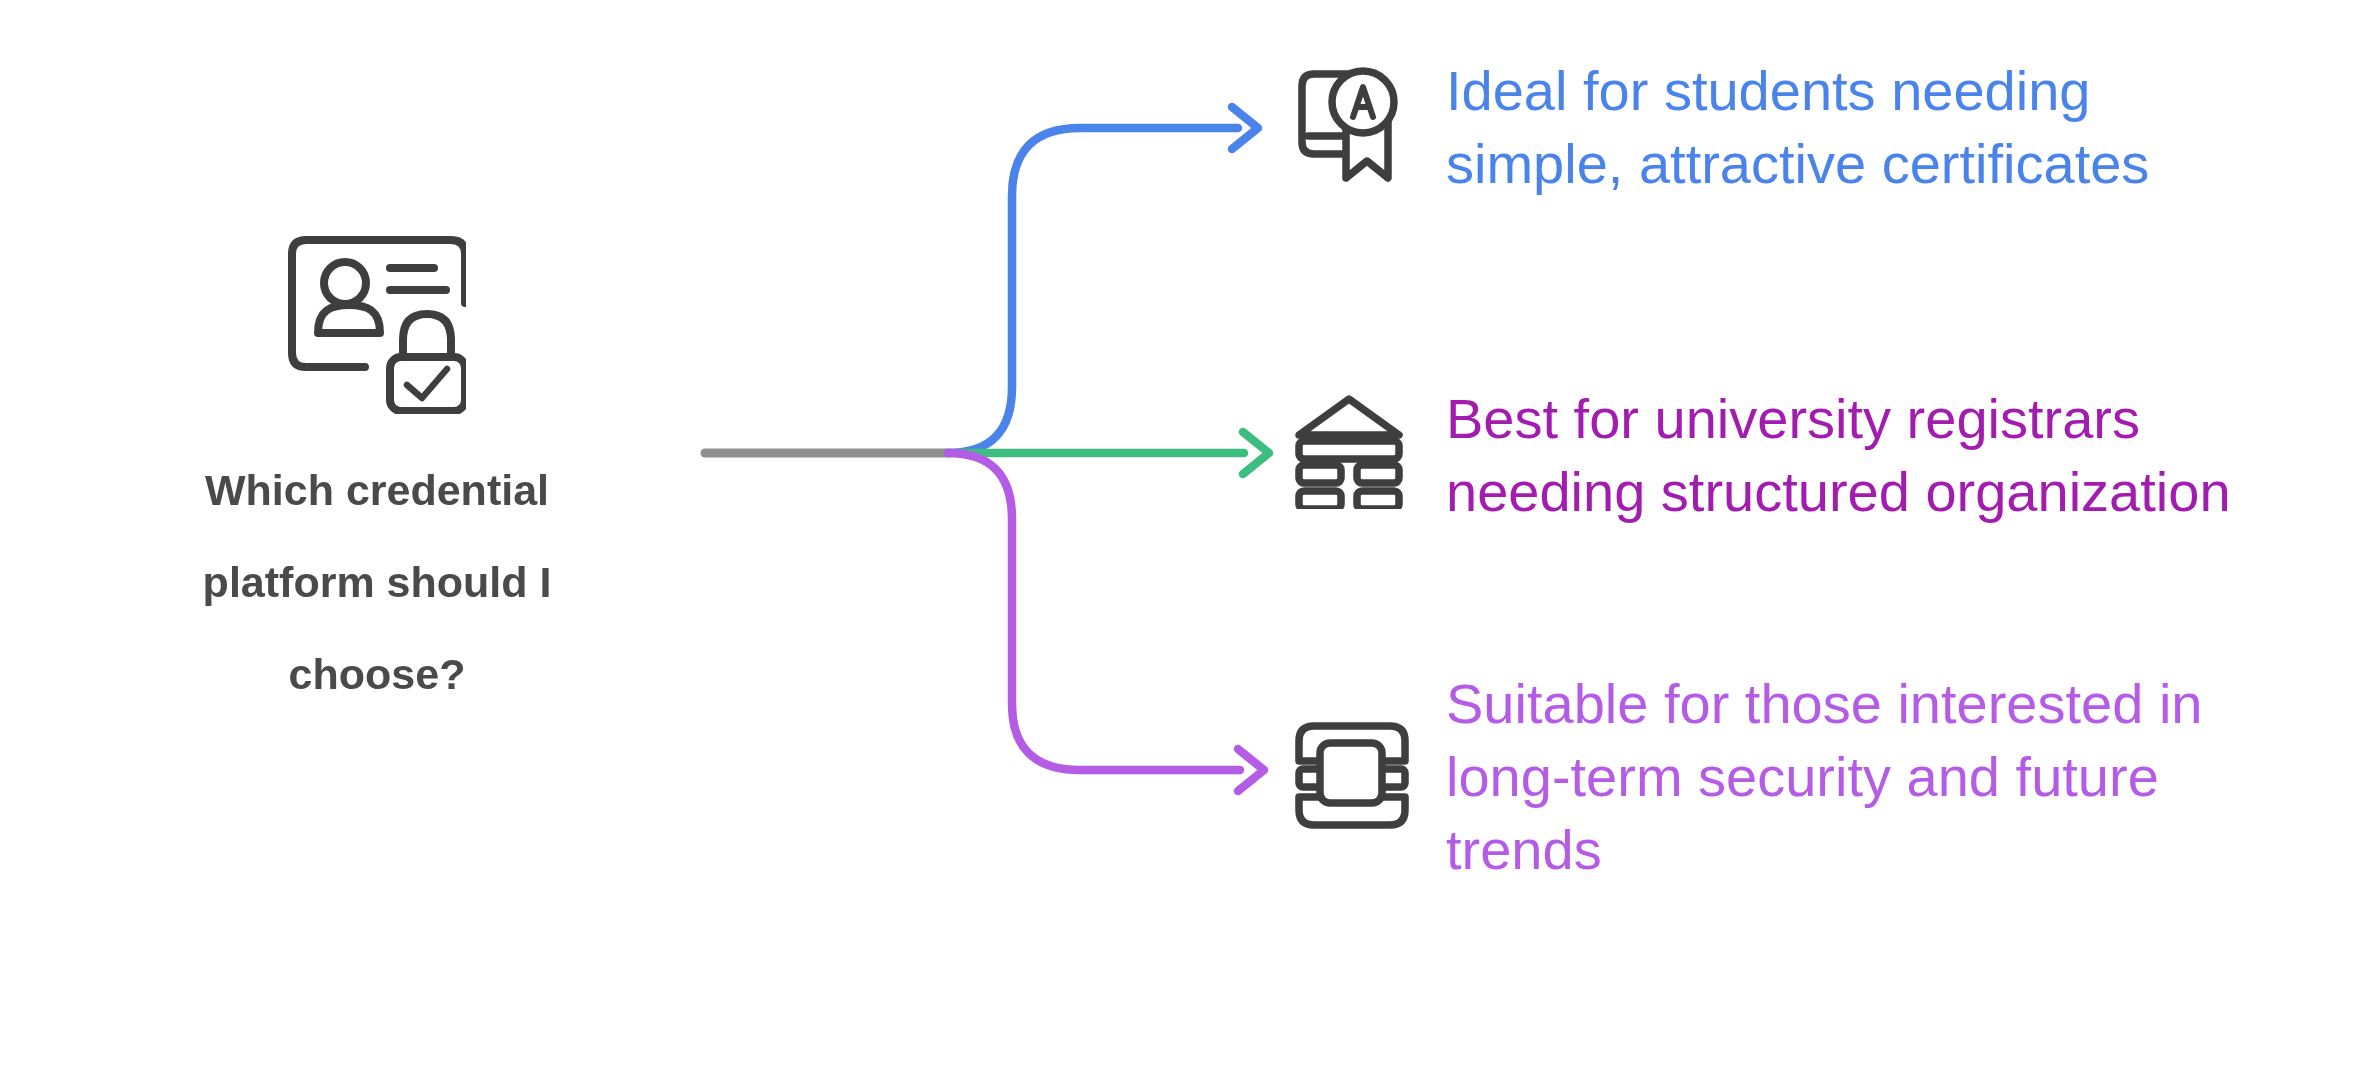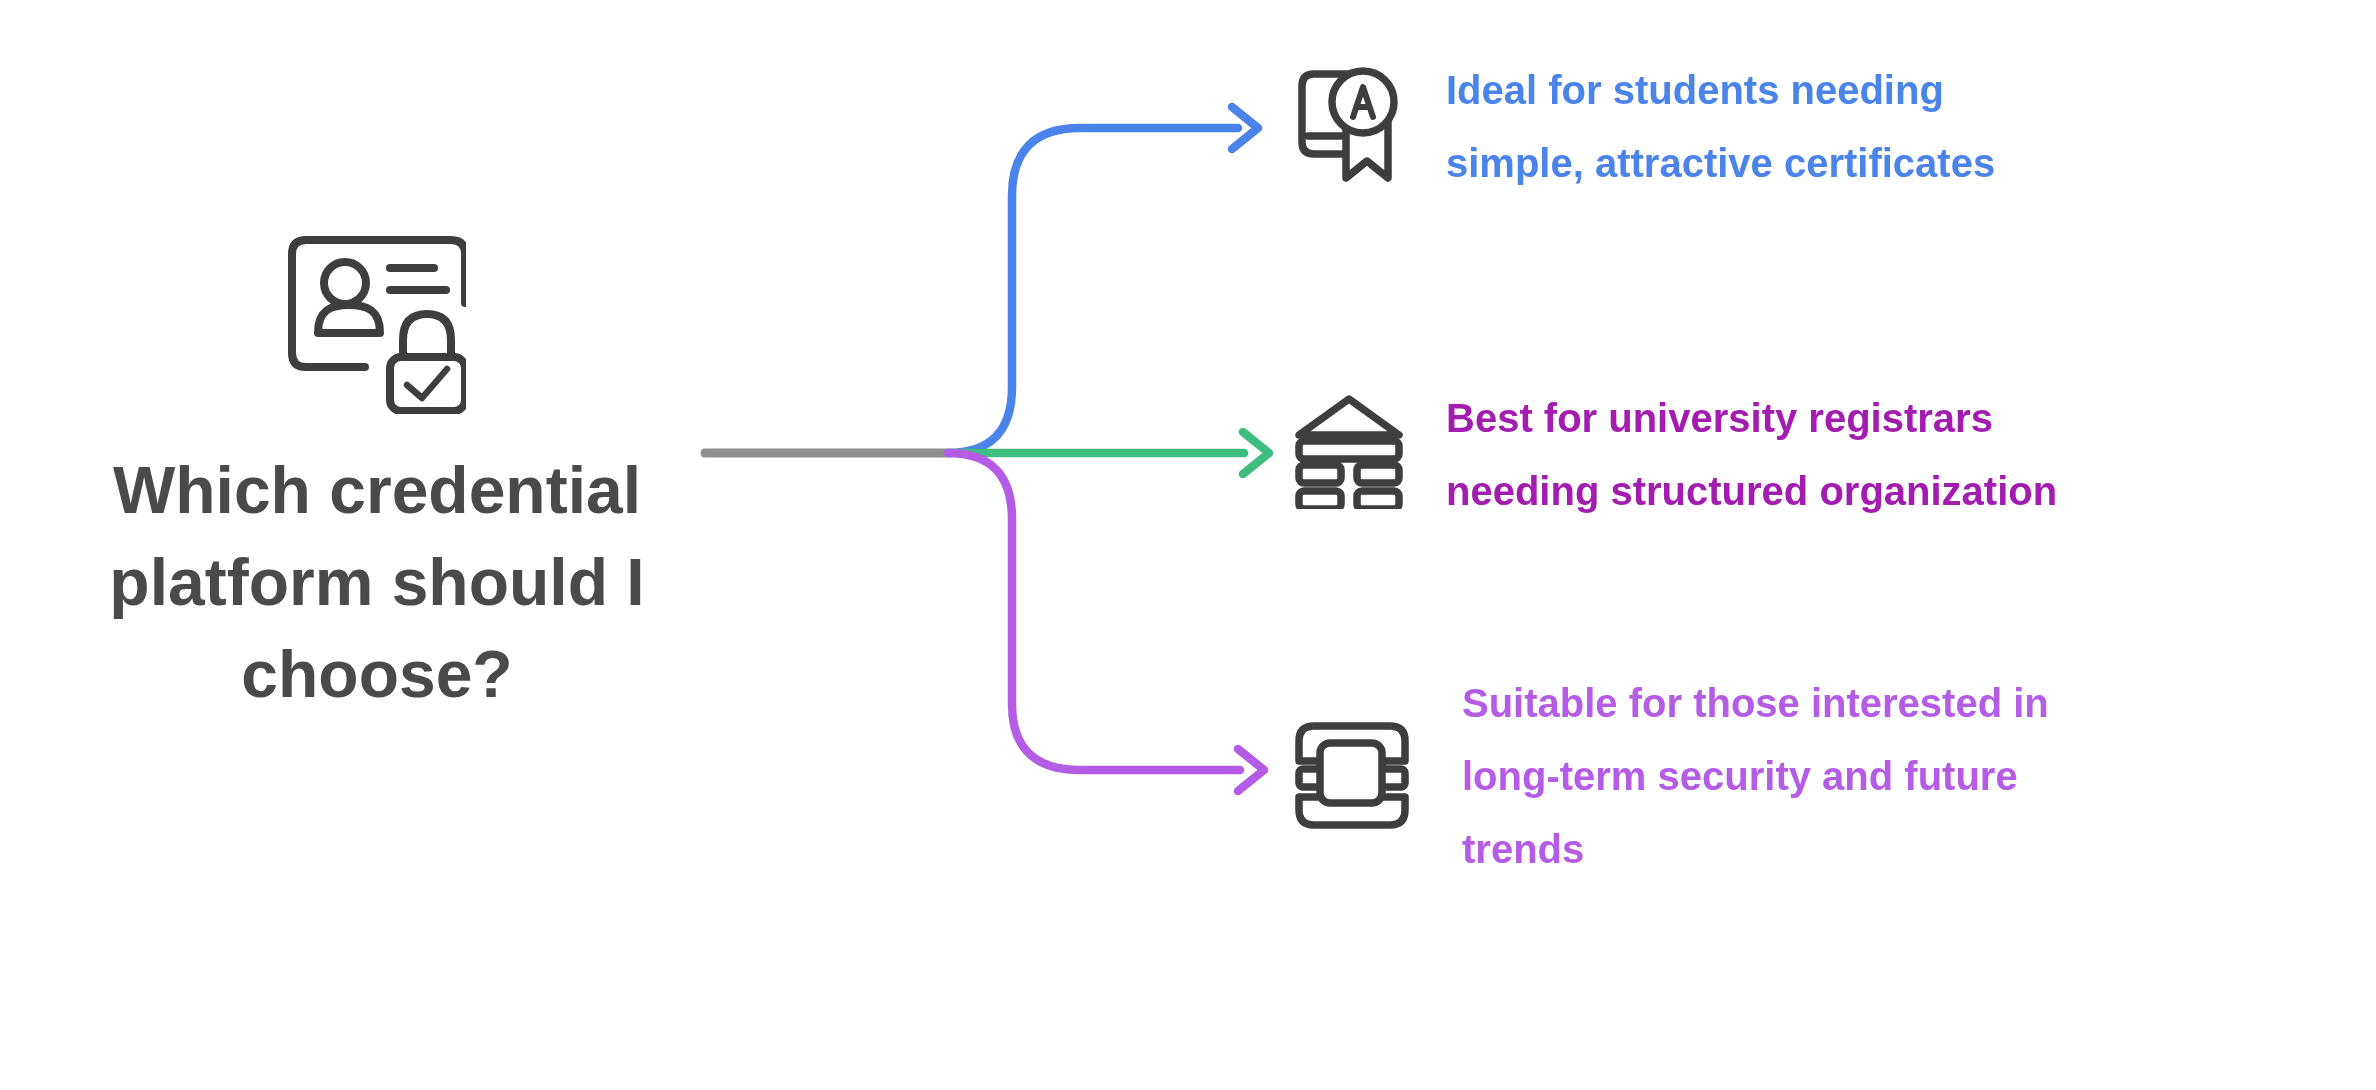--- a/index.html
+++ b/index.html
@@ -7,33 +7,33 @@
     position:relative;
     width:2376px;height:1090px;
     background:#fff;
     font-family:"Liberation Sans","DejaVu Sans",sans-serif;
     overflow:hidden;
   }
   .connectors{position:absolute;left:0;top:0;width:2376px;height:1090px;}
   .title{
     position:absolute;
     left:62px;top:444px;width:630px;
-    font-size:66px;line-height:92px;font-weight:700;
+    font-size:43px;line-height:92px;font-weight:700;
     text-align:center;
     white-space:pre-line;
   }
   .branch-label{
     position:absolute;
     left:1446px;
-    font-size:40px;line-height:73px;font-weight:700;
+    font-size:56px;line-height:73px;font-weight:400;
     white-space:pre-line;
   }
   .bl-1{top:54px;}
   .bl-2{top:382px;}
-  .bl-3{top:667px;margin-left:16px;}
+  .bl-3{top:667px;}
   .icon-box{position:absolute;}
   .ic-root{left:288px;top:236px;width:178px;height:178px;}
   .ic-1{left:1294px;top:66px;width:110px;height:122px;}
   .ic-2{left:1293px;top:395px;width:112px;height:114px;}
   .ic-3{left:1294px;top:721px;width:116px;height:108px;}
 </style>
 </head>
 <body>
 
 <div class="canvas">

